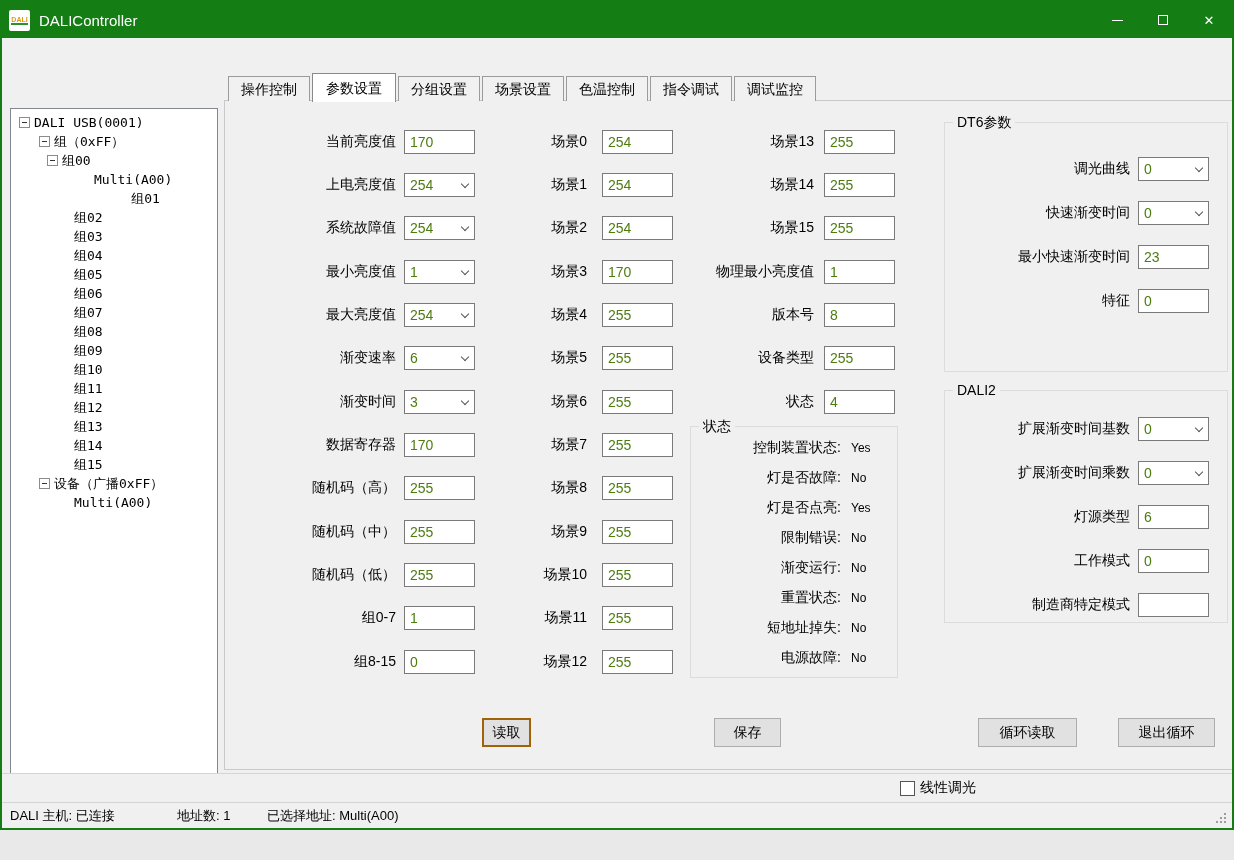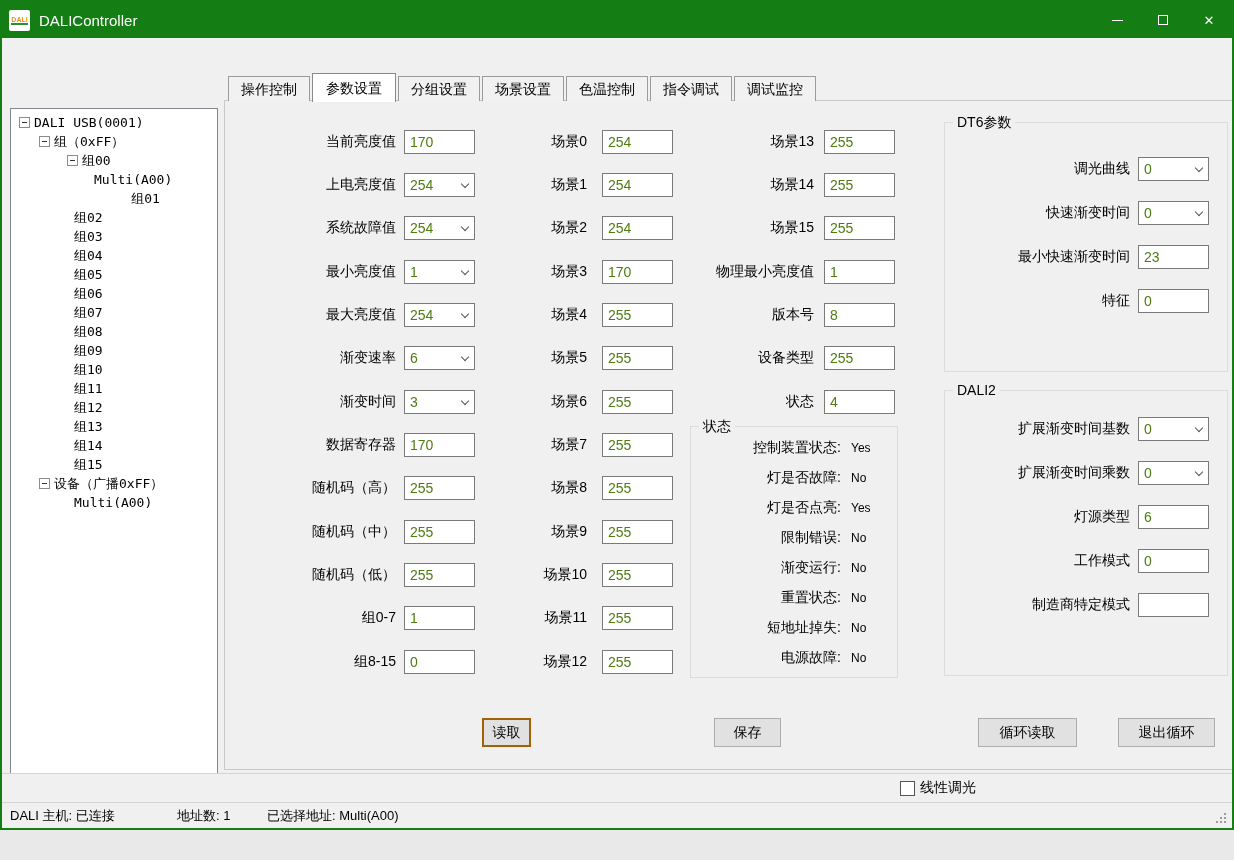--- a/index.html
+++ b/index.html
@@ -64,21 +64,21 @@
   
   .groupbox { position:absolute; border:1px solid #dcdcdc; z-index:1; }
   .grouplabel { position:absolute; top:-9px; left:8px; background:#f0f0f0; padding:0 4px; font-size:14px; }
   .statusgroup { left:688px; top:424px; width:208px; height:252px; }
   .statusrows { padding-top:6px; }
   .srow { display:flex; align-items:center; height:30px; }
   .slabel { width:150px; text-align:right; font-size:14px; white-space:nowrap; }
   .sval { margin-left:10px; font-size:12px; }
   .dt6group { left:942px; top:120px; width:284px; height:250px; }
   .dt6rows { padding-top:24px; }
-  .dali2group { left:942px; top:388px; width:284px; height:286px; }
+  .dali2group { left:942px; top:388px; width:284px; height:233px; }
   .dali2rows { padding-top:16px; }
   .dt6rows .frow, .dali2rows .frow { height:44px; }
   .dt6rows .flabel, .dali2rows .flabel { width:185px; margin-right:8px; }
 
   
   .wbtn { position:absolute; top:716px; height:29px; background:#e1e1e1; border:1px solid #adadad;
     font-family:"Liberation Sans","DejaVu Sans",sans-serif; font-size:14px; z-index:1; }
   .btn-read { left:480px; width:49px; border:2px solid #a16207; }
   .btn-save { left:712px; width:67px; }
   .btn-loop { left:976px; width:99px; }
@@ -127,21 +127,21 @@
   <div class="trow" style="padding-left: 8px;">
     <span class="ebox"></span>
     <span class="tlabel">DALI USB(0001)</span>
   </div>
 
   <div class="trow" style="padding-left: 28px;">
     <span class="ebox"></span>
     <span class="tlabel">组（0xFF）</span>
   </div>
 
-  <div class="trow" style="padding-left: 56px;">
+  <div class="trow" style="padding-left: 36px;">
     <span class="ebox"></span>
     <span class="tlabel">组00</span>
   </div>
 
   <div class="trow" style="padding-left: 83px;">
 
     <span class="tlabel">Multi(A00)</span>
   </div>
 
   <div class="trow" style="padding-left: 63px; justify-content: center;">

